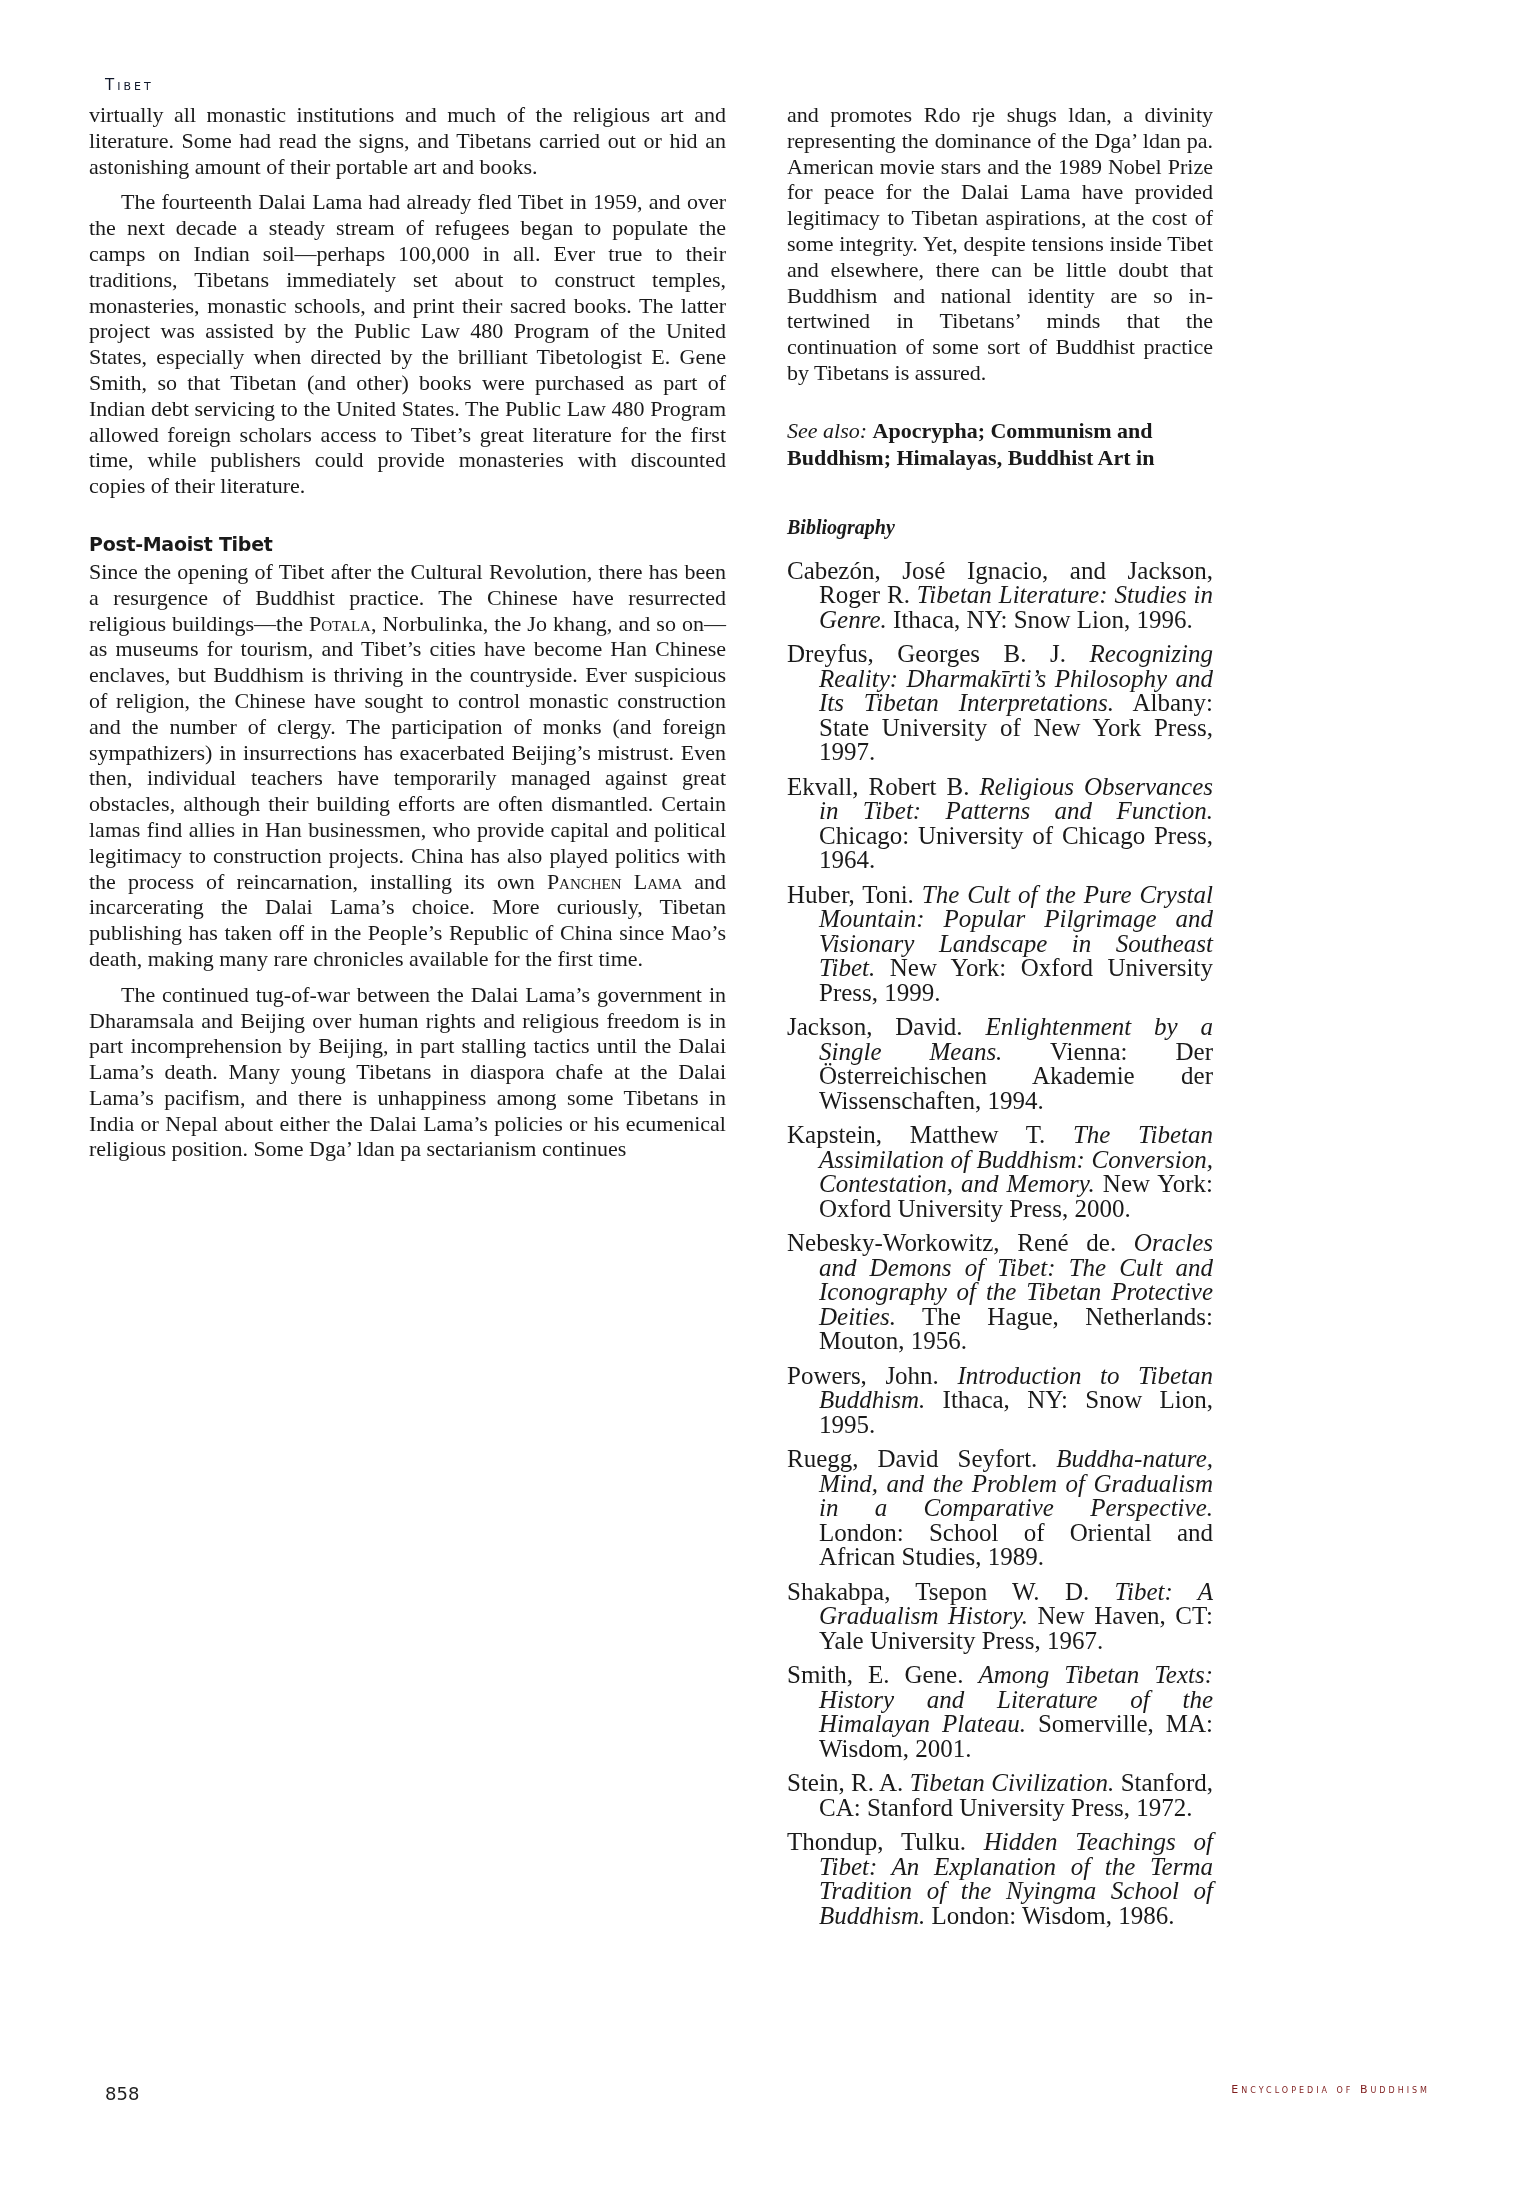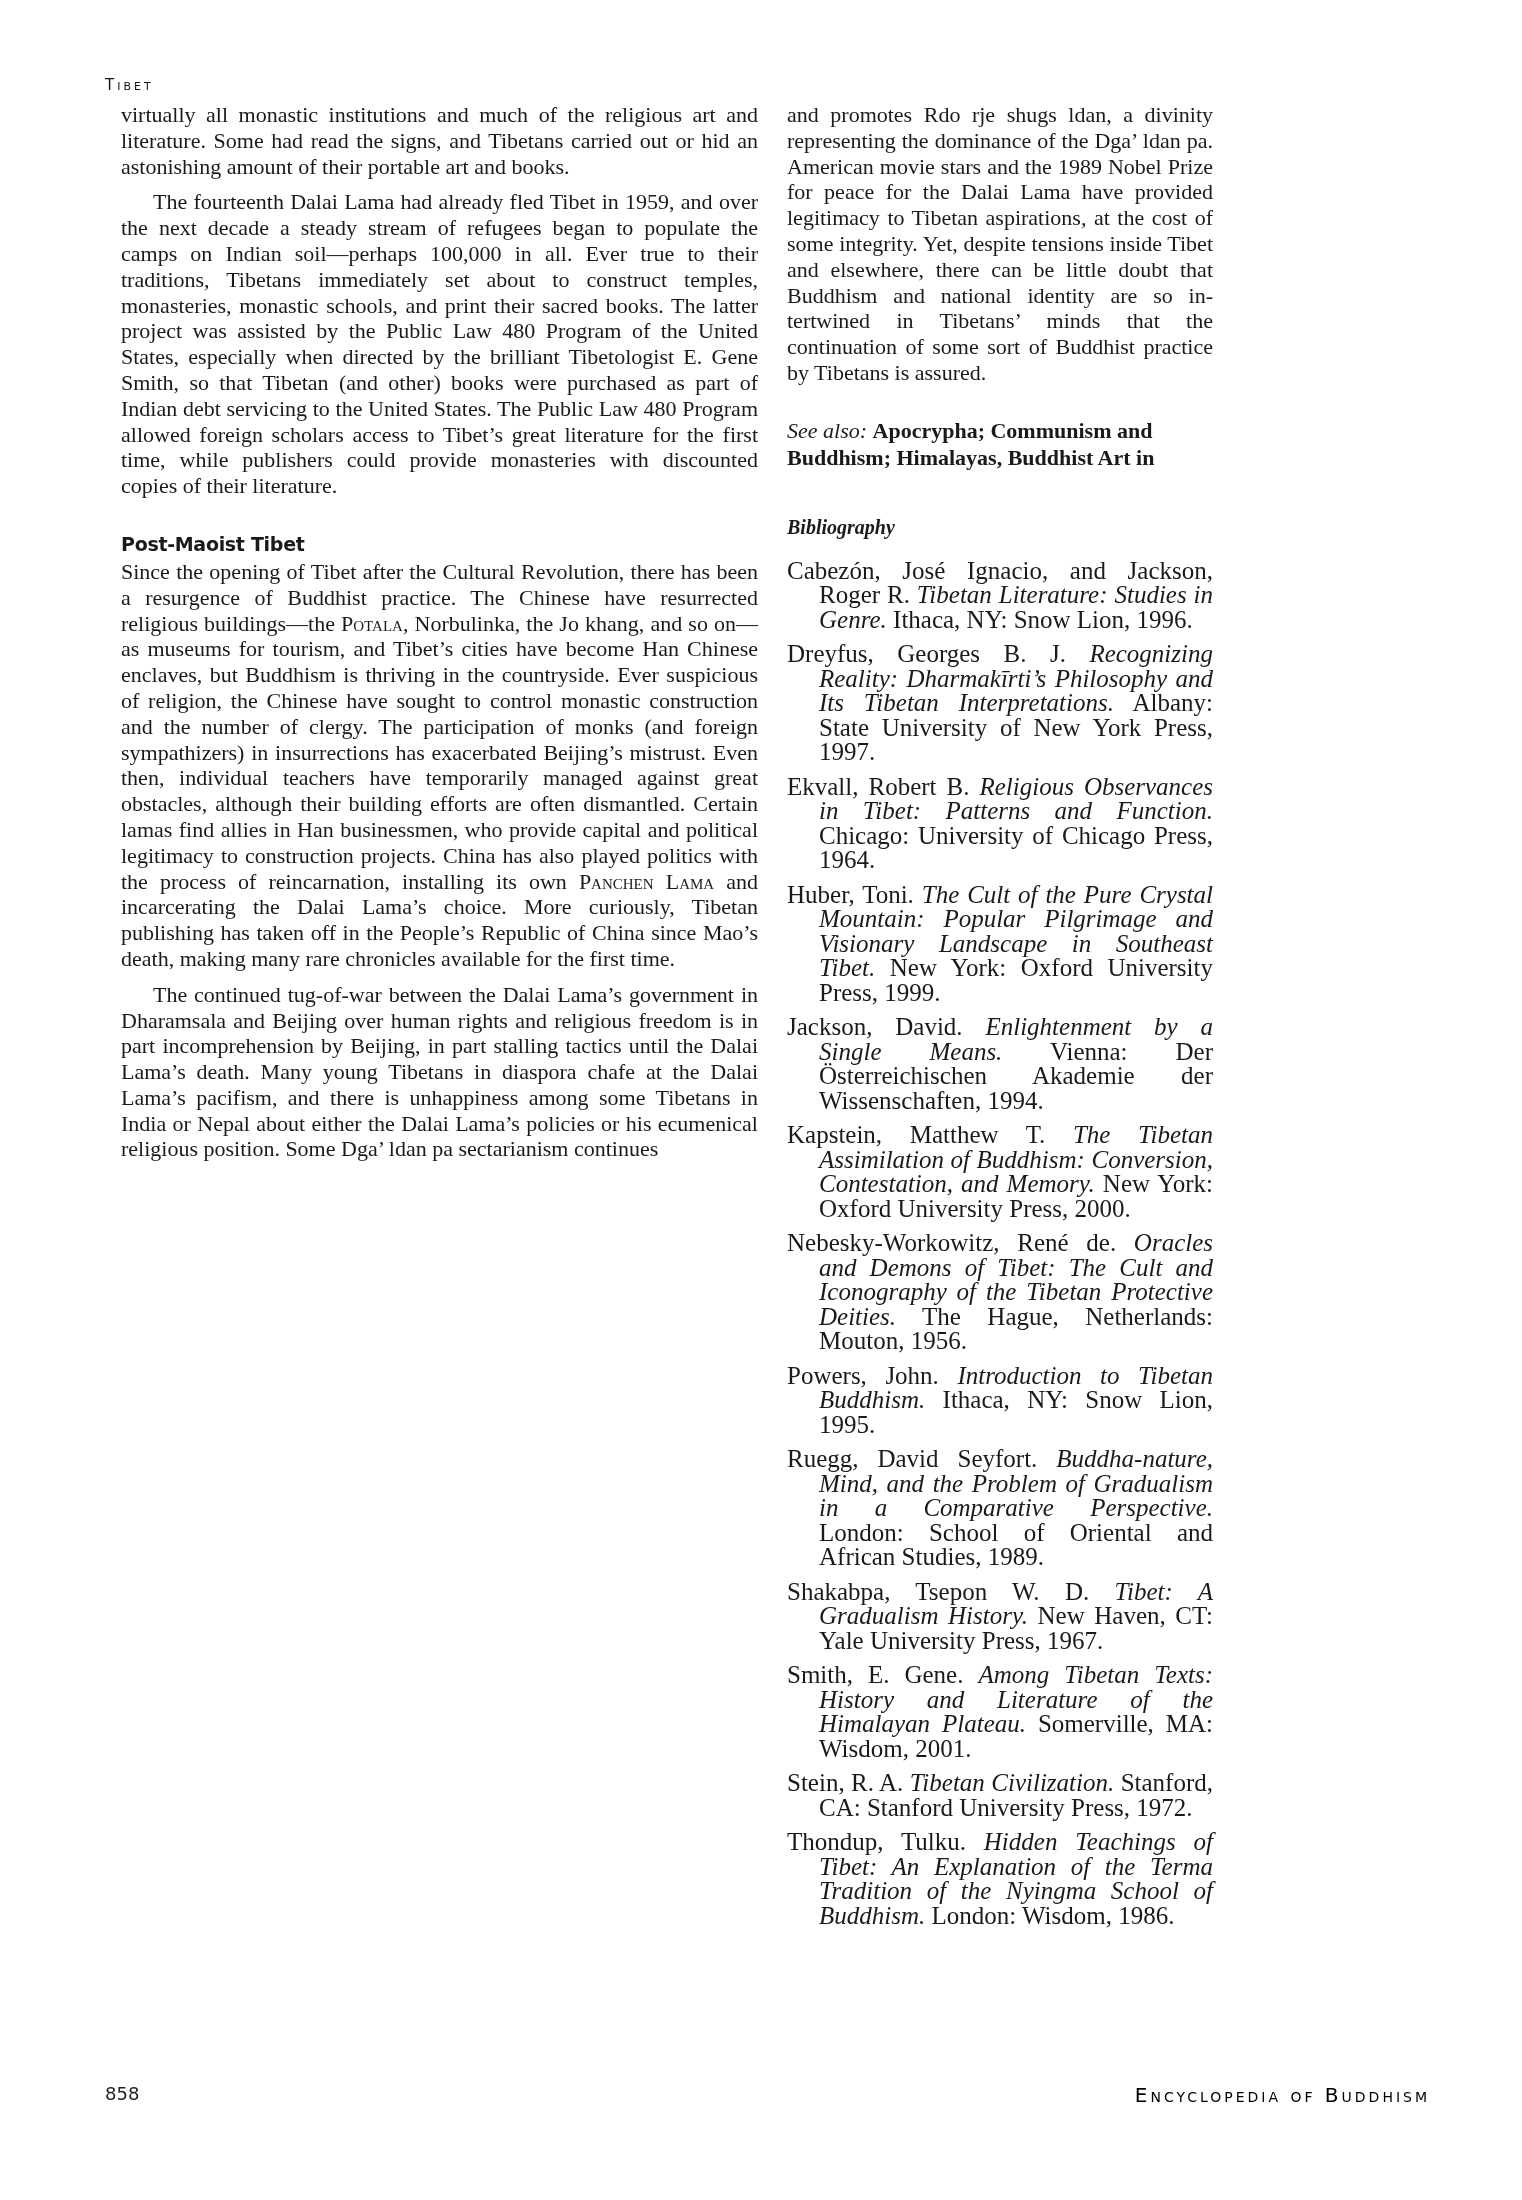--- a/index.html
+++ b/index.html
@@ -12,21 +12,21 @@
     position: absolute; left: 105px; top: 76px;
     font-family: "DejaVu Sans", "Liberation Sans", sans-serif;
     font-size: 15px; letter-spacing: 3px; font-variant: small-caps;
     font-weight: normal; color: #0f172a;
   }
   .col {
     position: absolute; top: 102px;
     font-size: 22px; line-height: 25.8px;
     text-align: justify; hyphens: manual;
   }
-  .col-left { left: 121px; width: 637px; }
+  .col-left { left: 89px; width: 637px; }
   .col-right { left: 787px; width: 426px; }
   .col p { margin: 0 0 10px 0; }
   .col p.indent { text-indent: 32px; }
   .section-heading {
     font-family: "DejaVu Sans", "Liberation Sans", sans-serif;
     font-weight: bold; font-size: 19px; letter-spacing: -0.3px;
     margin: 32px 0 2px 0; line-height: 26px;
   }
   .sc { font-variant: small-caps; }
   .see-also { margin-top: 31px; line-height: 27px; font-size: 22px; text-align: left; }
@@ -43,21 +43,21 @@
   }
   .bib-entry .t { font-style: italic; }
   .folio {
     position: absolute; top: 2083px; left: 105px;
     font-family: "DejaVu Sans", "Liberation Sans", sans-serif;
     font-size: 18px; color: #222;
   }
   .running-foot {
     position: absolute; top: 2083px; right: 92px;
     font-family: "DejaVu Sans", "Liberation Sans", sans-serif;
-    font-size: 20px; letter-spacing: 3px; font-variant: small-caps; color: #000000;
+    font-size: 11px; letter-spacing: 3px; font-variant: small-caps; color: #7f1d1d;
   }
 </style>
 </head>
 <body>
 
 <div class="running-head">Tibet</div>
 
 <div class="col col-left">
   <p>virtually all monastic institutions and much of the re­ligious art and literature. Some had read the signs, and Tibetans carried out or hid an astonishing amount of their portable art and books.</p>
   <p class="indent">The fourteenth Dalai Lama had already fled Tibet in 1959, and over the next decade a steady stream of refugees began to populate the camps on Indian soil—perhaps 100,000 in all. Ever true to their traditions, Ti­betans immediately set about to construct temples, monasteries, monastic schools, and print their sacred books. The latter project was assisted by the Public Law 480 Program of the United States, especially when di­rected by the brilliant Tibetologist E. Gene Smith, so that Tibetan (and other) books were purchased as part of Indian debt servicing to the United States. The Pub­lic Law 480 Program allowed foreign scholars access to Tibet’s great literature for the first time, while pub­lishers could provide monasteries with discounted copies of their literature.</p>

